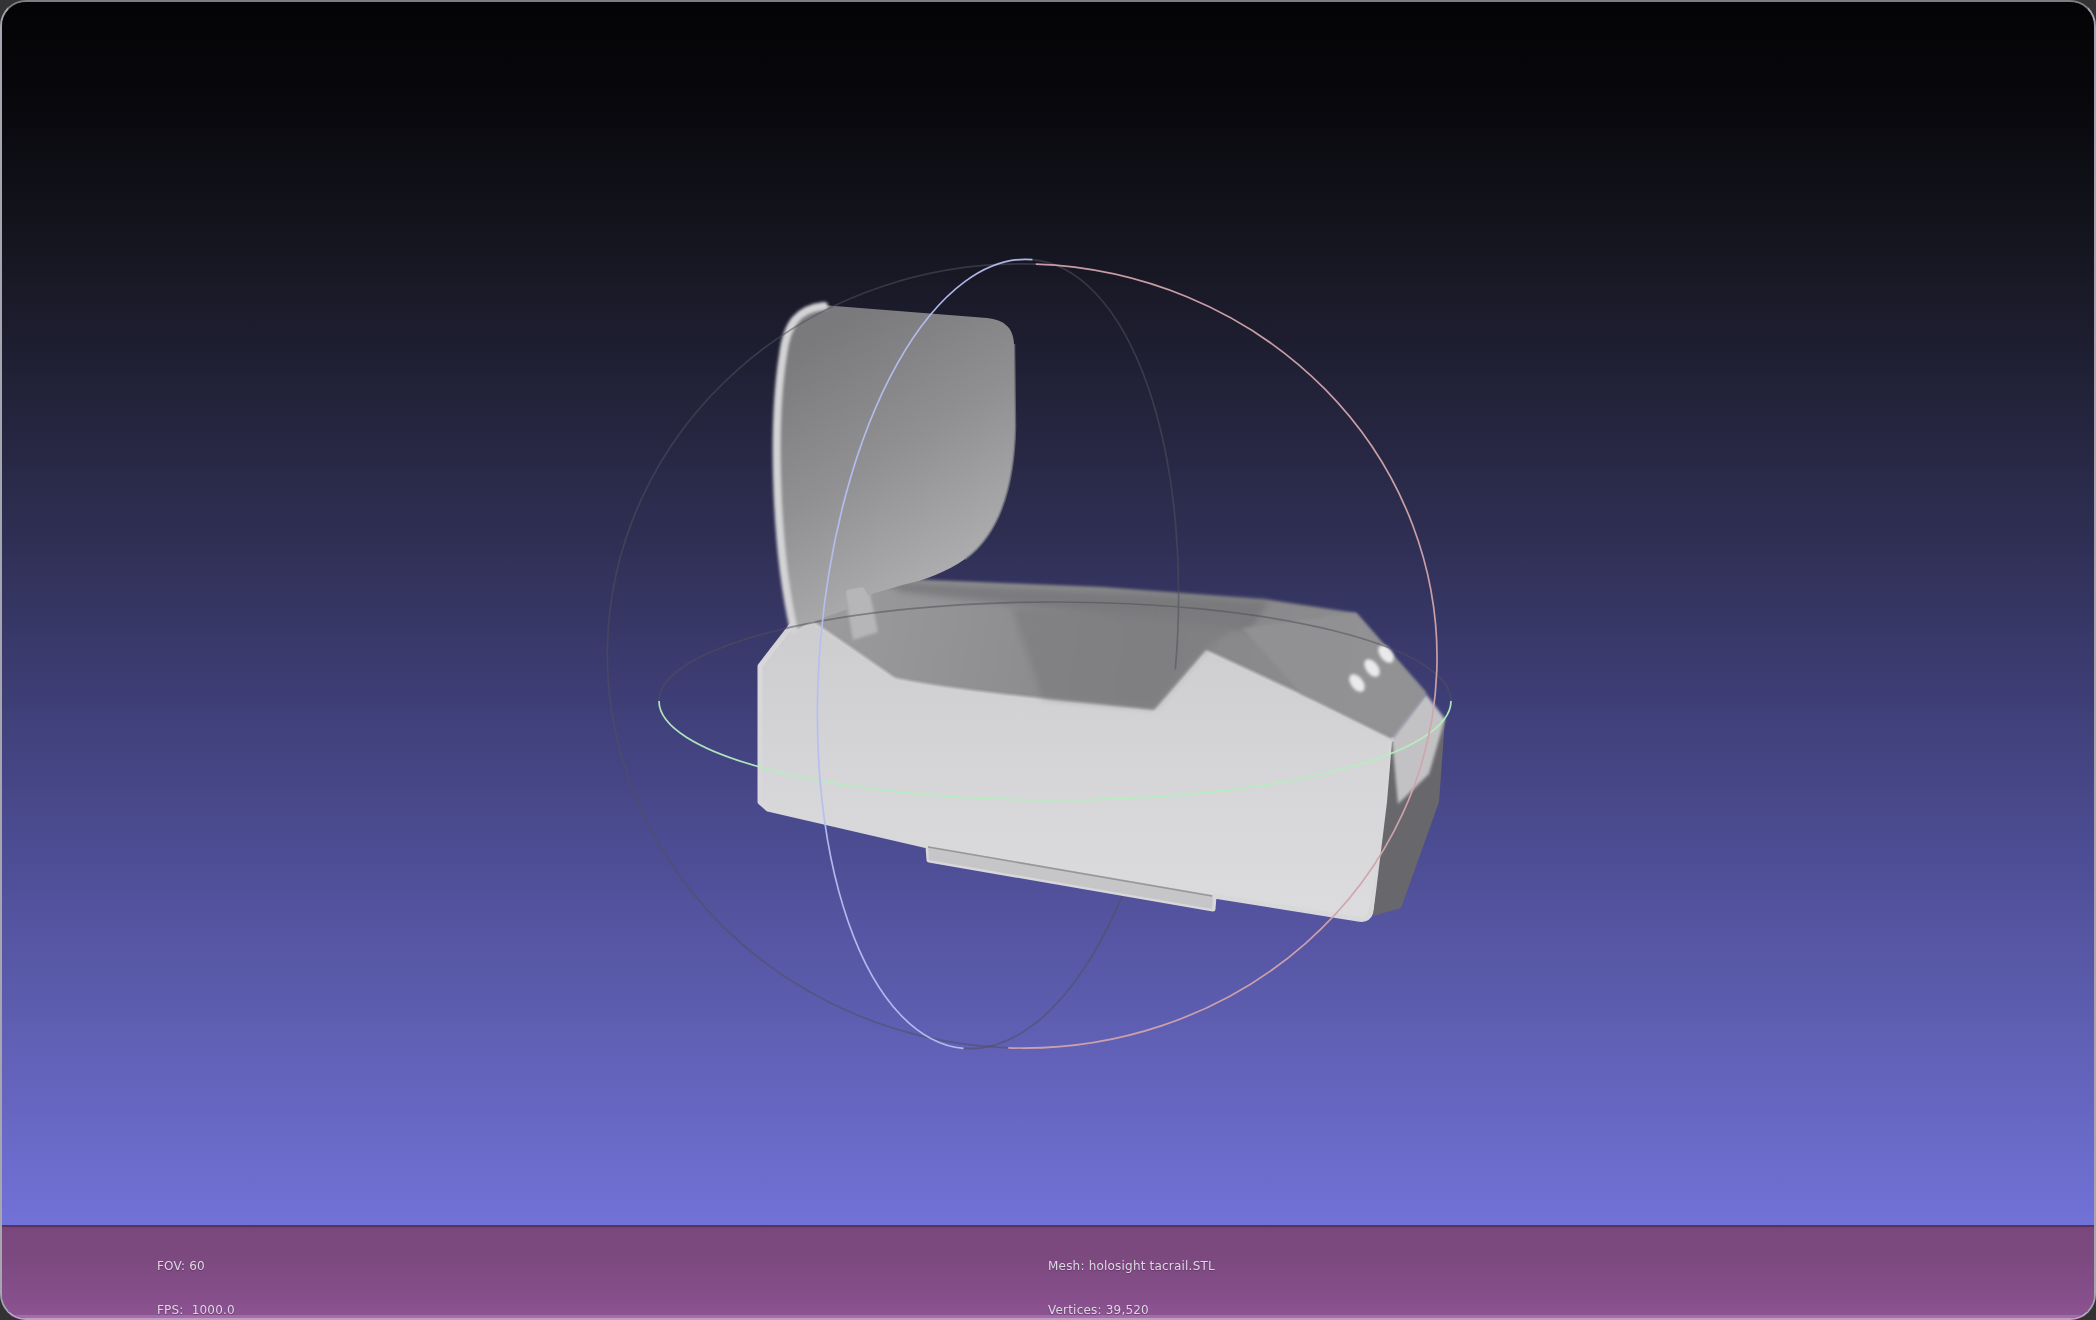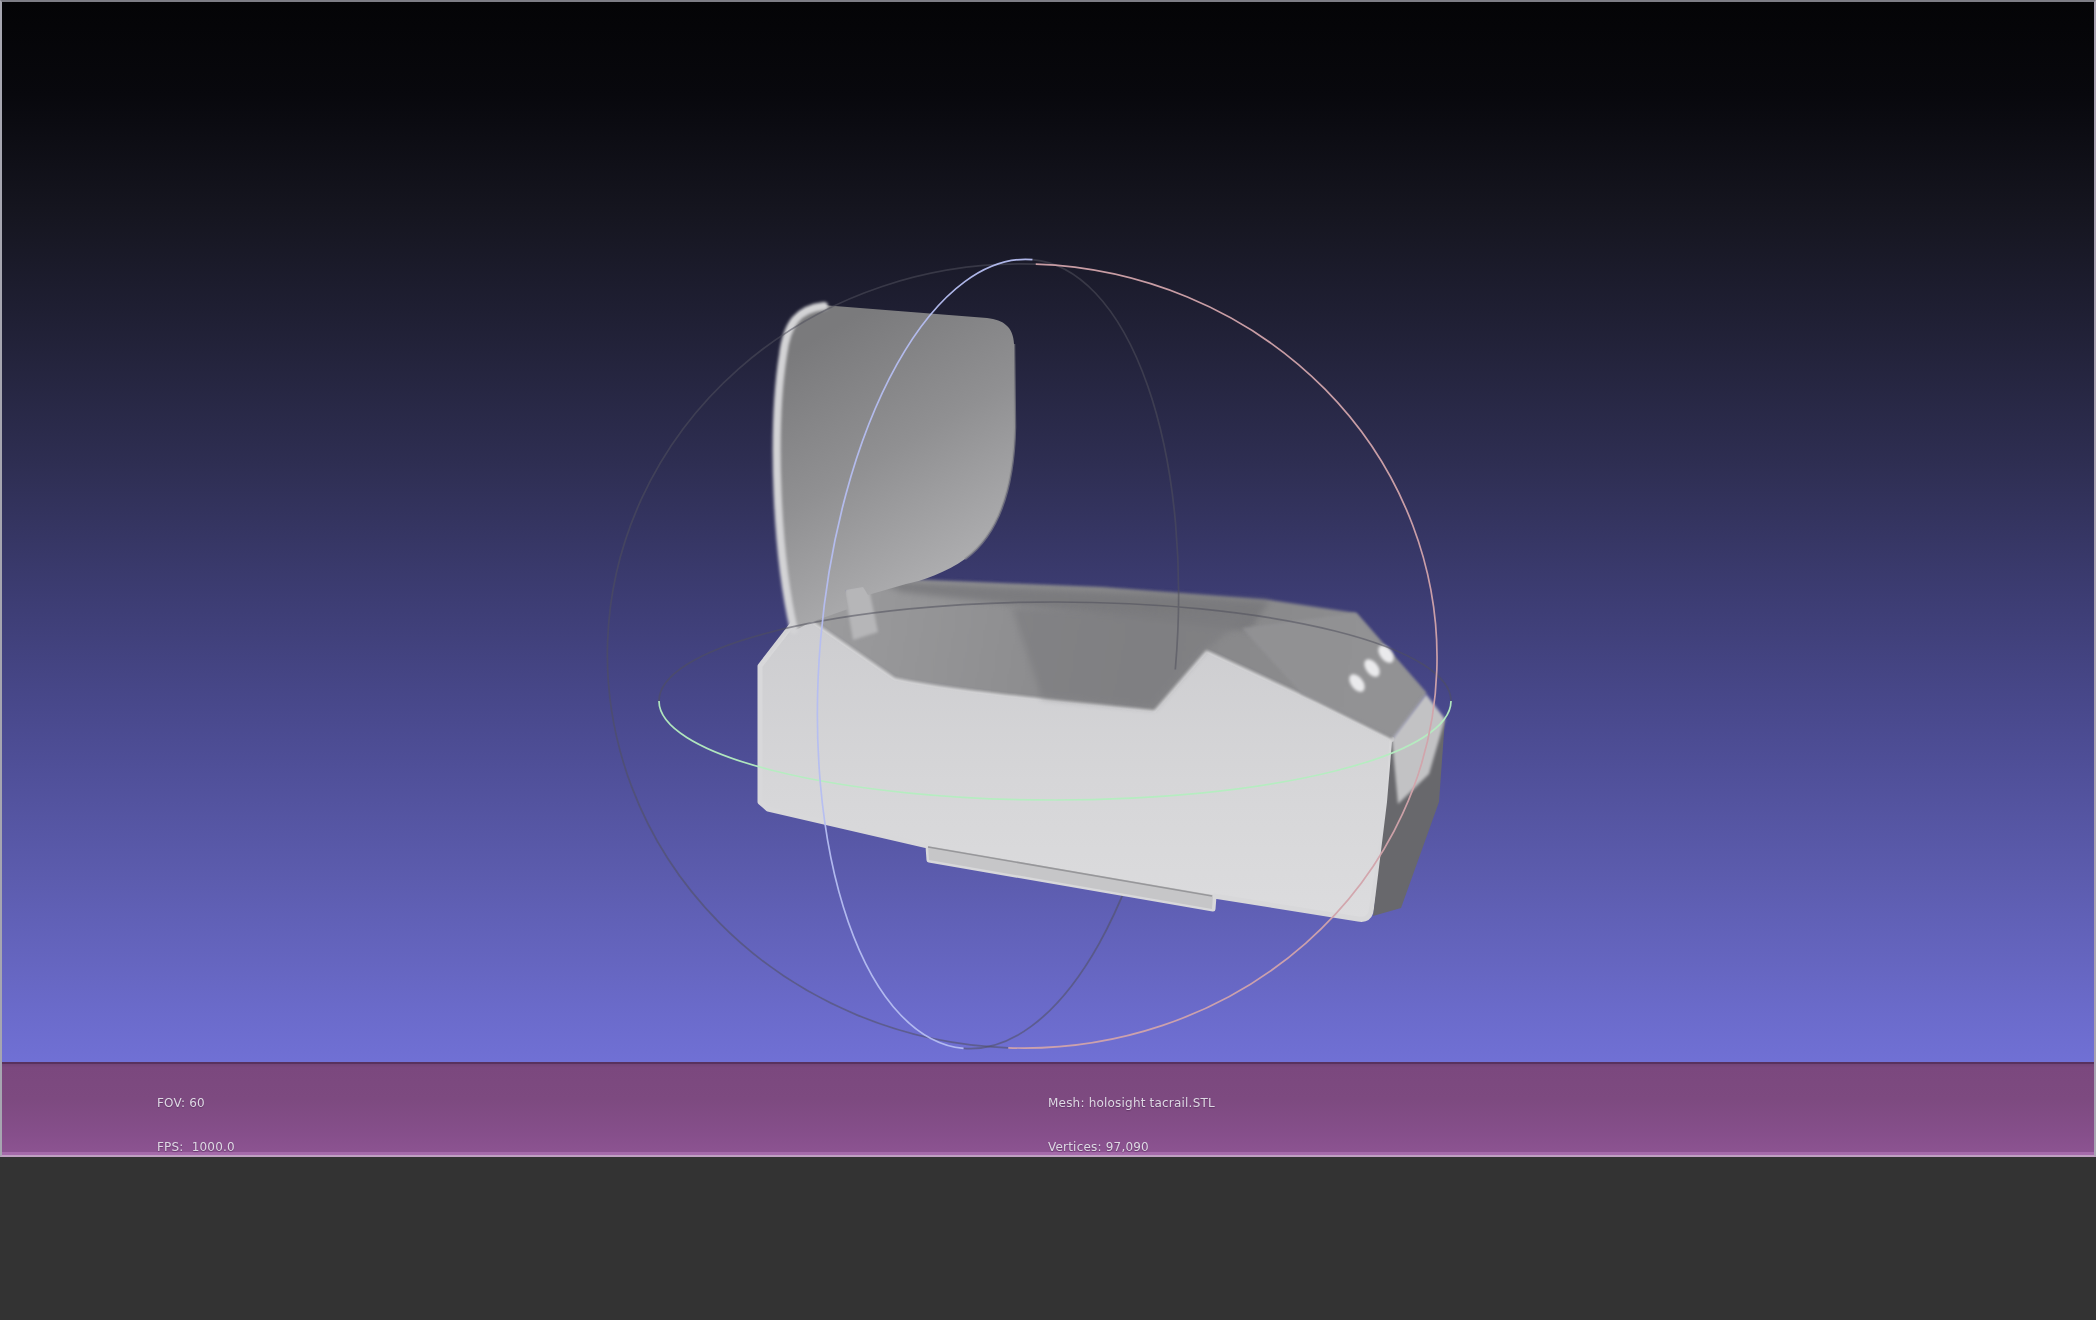--- a/index.html
+++ b/index.html
@@ -1,25 +1,26 @@
 <!DOCTYPE html>
 <html><head>
 <meta charset="utf-8">
 <style>
   html,body{margin:0;padding:0;background:#333;}
   .screen{
     position:relative;
-    width:2096px;height:1157px;
+    width:2096px;height:1320px;
     box-sizing:border-box;
     overflow:hidden;
     border-top:2px solid #7d7d85;
     border-left:2px solid #a6a6b0;
     border-right:2px solid #a9a3b2;
     border-bottom:2px solid #c0a0c2;
     font-family:"DejaVu Sans","Liberation Sans",sans-serif;
+    border-radius:26px;
   }
   .bg{
     position:absolute;inset:0;
     background:linear-gradient(180deg,
       #040406 0%,
       #08080d 8%,
       #15151f 18%,
       #1f1f33 27%,
       #2e2e52 40%,
       #3d3d74 52%,
@@ -148,18 +149,18 @@
   </svg>
 
   <div class="status-bar">
     <div class="hud-block hud-left">
       <div>FOV: 60</div>
       <div>FPS:  1000.0</div>
       
     </div>
     <div class="hud-block hud-right">
       <div>Mesh: holosight tacrail.STL</div>
-      <div>Vertices: 97,090</div>
+      <div>Vertices: 39,520</div>
       
       
     </div>
   </div>
 </div>
 
 </body></html>

